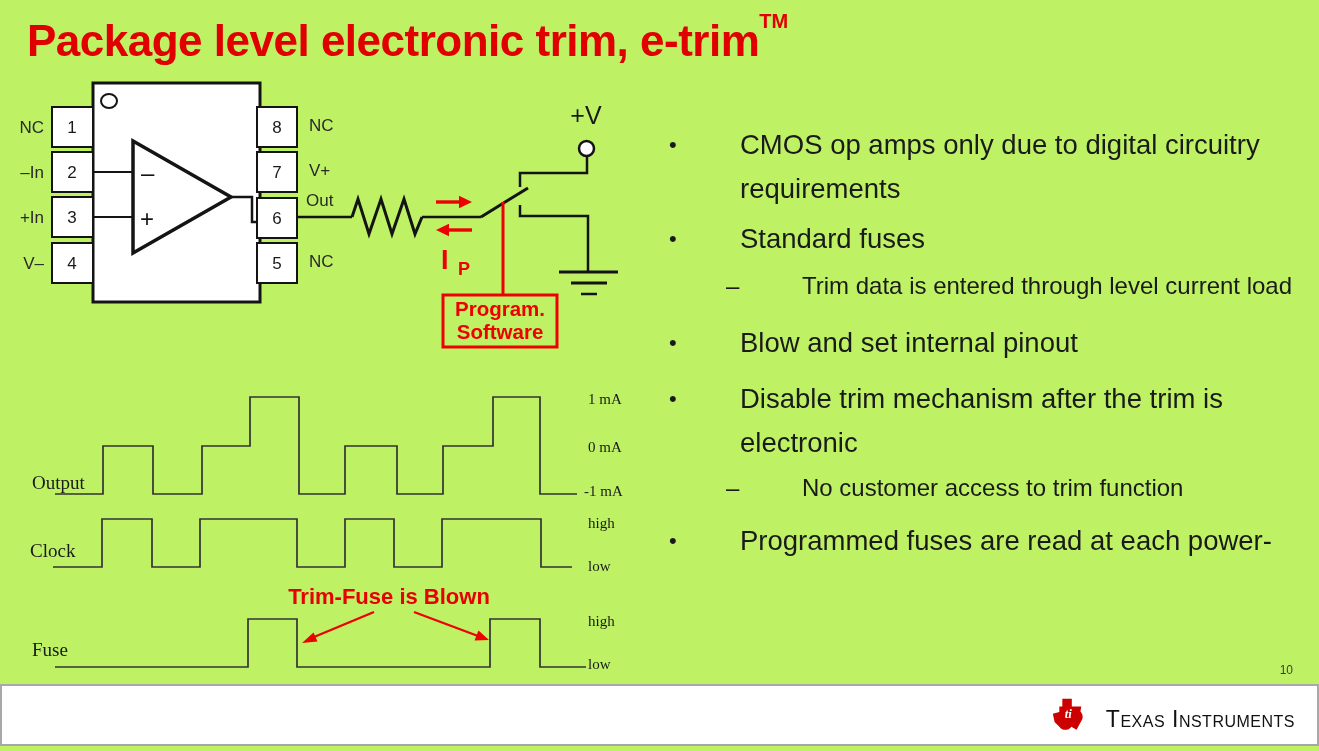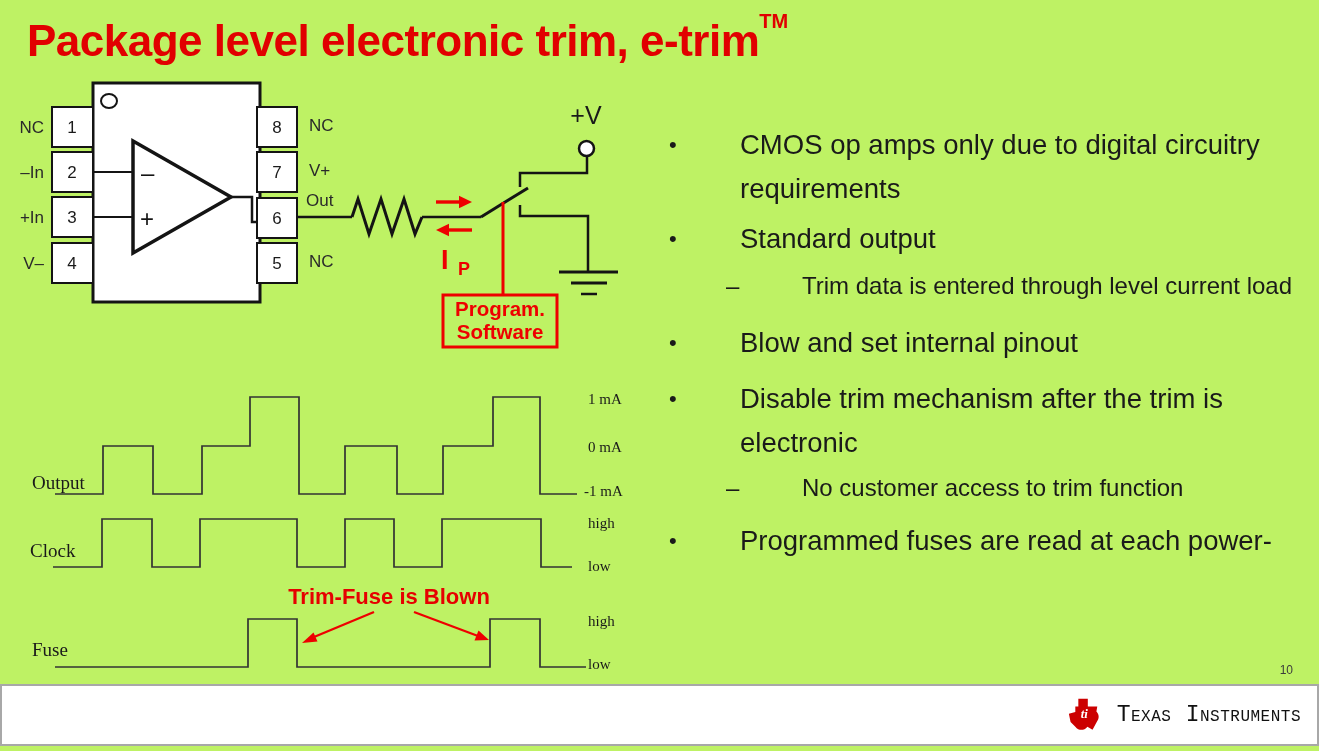--- a/index.html
+++ b/index.html
@@ -31,24 +31,24 @@
   #bullets li{position:relative;color:#1a1a1a;}
   #bullets li.main{padding-left:34px;font-size:27.5px;line-height:44px;}
   #bullets li.main .marker{position:absolute;left:7px;top:0;font-size:22px;line-height:44px;}
   #bullets li.sub{padding-left:96px;font-size:24px;line-height:38px;}
   #bullets li.sub .marker{position:absolute;left:64px;top:0;font-size:24px;line-height:38px;}
   .bline{display:block;margin-left:44px;}
   
   #pagenum{position:absolute;right:26px;top:663px;font-size:12px;color:#3c3c3c;}
   #footer{position:absolute;left:0;top:684px;width:1315px;height:58px;
           border:2px solid #a8a8a8;background:#fff;}
-  #brand{position:absolute;right:16px;top:50%;transform:translateY(-50%);
-         display:flex;align-items:center;gap:2px;}
-  #brandtext{font-family:Liberation Mono, monospace;font-variant:small-caps;
-             font-size:23px;letter-spacing:0.5px;color:#111;white-space:nowrap;margin-left:16px;}
+  #brand{position:absolute;right:22px;top:50%;transform:translateY(-50%);
+         display:flex;align-items:flex-end;gap:23px;}
+  #brandtext{font-family:Liberation Sans, sans-serif;font-variant:small-caps;
+             font-size:23px;letter-spacing:0.5px;color:#111;white-space:nowrap;}
 </style>
 </head>
 <body>
 
 <div id="slide">
 
   <div id="title"><span>Package level electronic trim, e-trim</span><sup>TM</sup></div>
 
   <svg id="diagram" width="660" height="751" viewBox="0 0 660 751">
 
@@ -165,21 +165,21 @@
       <li class="main" style="margin-top: 0px;">
         <span class="marker">•</span>
         <div>
           <span class="bline">CMOS op amps only due to digital circuitry</span>
           <span class="bline">requirements</span>
         </div>
       </li>
       <li class="main" style="margin-top: 6px;">
         <span class="marker">•</span>
         <div>
-          <span class="bline">Standard output</span>
+          <span class="bline">Standard fuses</span>
         </div>
       </li>
       <li class="sub" style="margin-top: 6px;">
         <span class="marker">–</span>
         <div>
           <span class="bline">Trim data is entered through level current load</span>
         </div>
       </li>
       <li class="main" style="margin-top: 16px;">
         <span class="marker">•</span>

